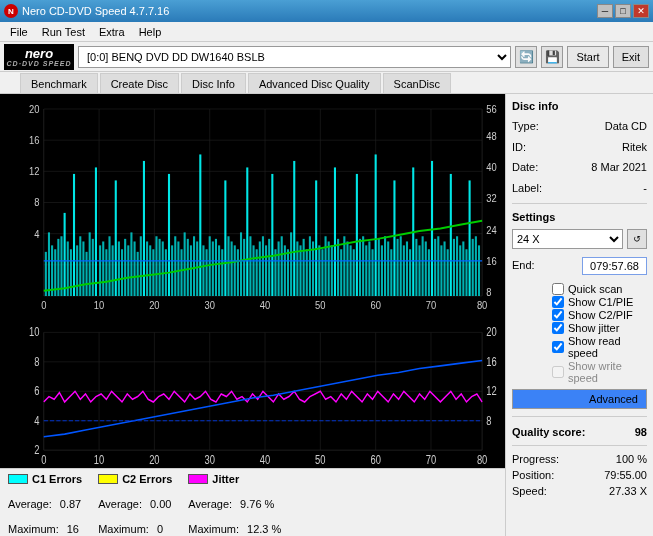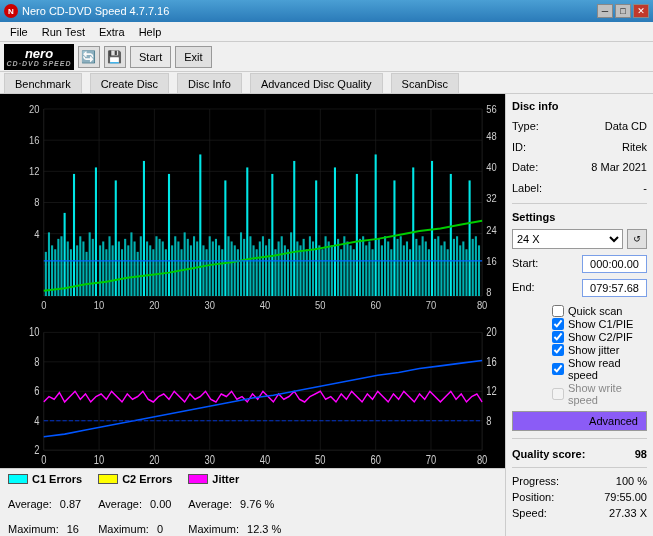--- a/index.html
+++ b/index.html
@@ -133,22 +133,22 @@
       font-size: 12px;
     }
 
     
     .tabs {
       background: #f0f0f0;
       border-bottom: 1px solid #ccc;
       height: 22px;
       display: flex;
       align-items: flex-end;
-      padding: 0 4px;
-      gap: 8px;
+      padding: 0 20px;
+      gap: 2px;
     }
     .tab {
       padding: 2px 10px;
       border: 1px solid #ccc;
       border-bottom: none;
       background: #ddd;
       cursor: pointer;
       font-size: 11px;
       height: 20px;
       display: flex;
@@ -266,21 +266,21 @@
       align-items: center;
       gap: 4px;
       font-size: 11px;
       margin-bottom: 1px;
     }
     .checkbox-row input[type="checkbox"] {
       width: 12px;
       height: 12px;
     }
     .advanced-btn {
-      background: #8b5cf6;
+      background: #3b82f6;
       border: 1px solid #999;
       padding: 3px 8px;
       font-size: 11px;
       cursor: pointer;
       text-align: right;
       width: 100%;
     }
     .quality-score-row {
       display: flex;
       justify-content: space-between;
@@ -317,20 +317,23 @@
   <span class="menu-item">Run Test</span>
   <span class="menu-item">Extra</span>
   <span class="menu-item">Help</span>
 </div>
 
 <div class="toolbar">
   <div class="nero-logo">
     <div class="nero-text">nero</div>
     <div class="nero-sub">CD·DVD SPEED</div>
   </div>
+  <select class="drive-select">
+    <option>[0:0]  BENQ DVD DD DW1640 BSLB</option>
+  </select>
   <div class="toolbar-icon">🔄</div>
   <div class="toolbar-icon">💾</div>
   <button class="toolbar-btn primary">Start</button>
   <button class="toolbar-btn">Exit</button>
 </div>
 
 <div class="tabs">
   <div class="tab">Benchmark</div>
   <div class="tab">Create Disc</div>
   <div class="tab">Disc Info</div>
@@ -669,24 +672,20 @@
         <option>24 X</option>
         <option>8 X</option>
         <option>16 X</option>
         <option>32 X</option>
         <option>40 X</option>
         <option>48 X</option>
         <option>Max</option>
       </select>
       <div class="setting-btn">↺</div>
     </div>
-    <div class="panel-row">
-      <span>Start:</span>
-      <input class="time-input" type="text" value="000:00.00" style="">
-    </div>
     <div class="panel-row" style="margin-top:2px;">
       <span>End:</span>
       <input class="time-input" type="text" value="079:57.68" style="">
     </div>
 
     <div style="margin-top:4px;padding-left:40px;">
       <div class="checkbox-row">
         <input type="checkbox" style="">
         <span>Quick scan</span>
       </div>

